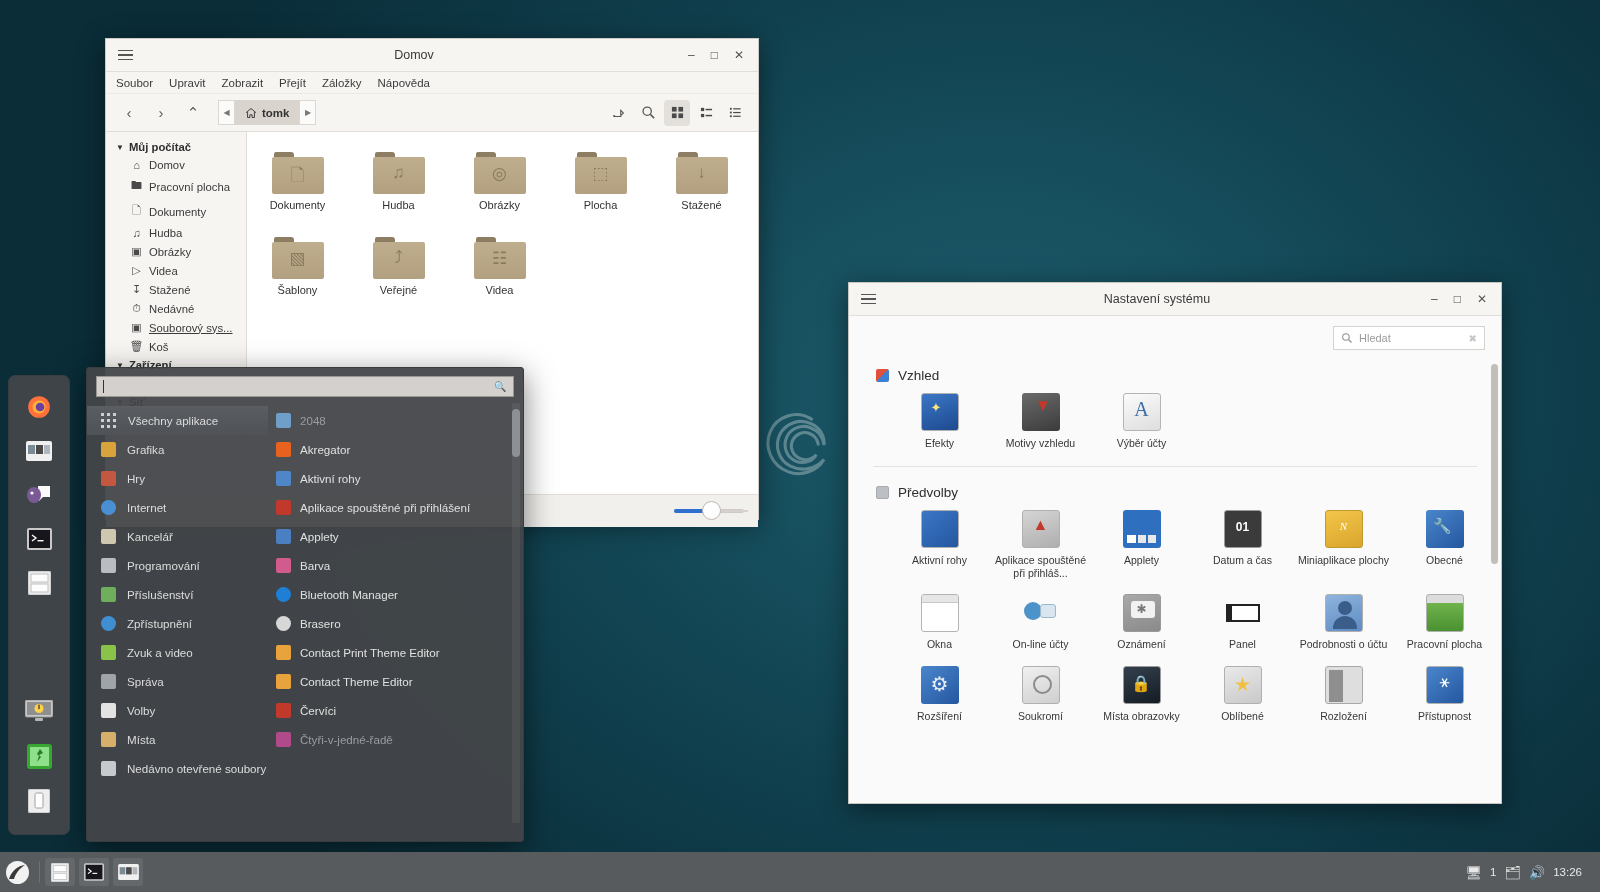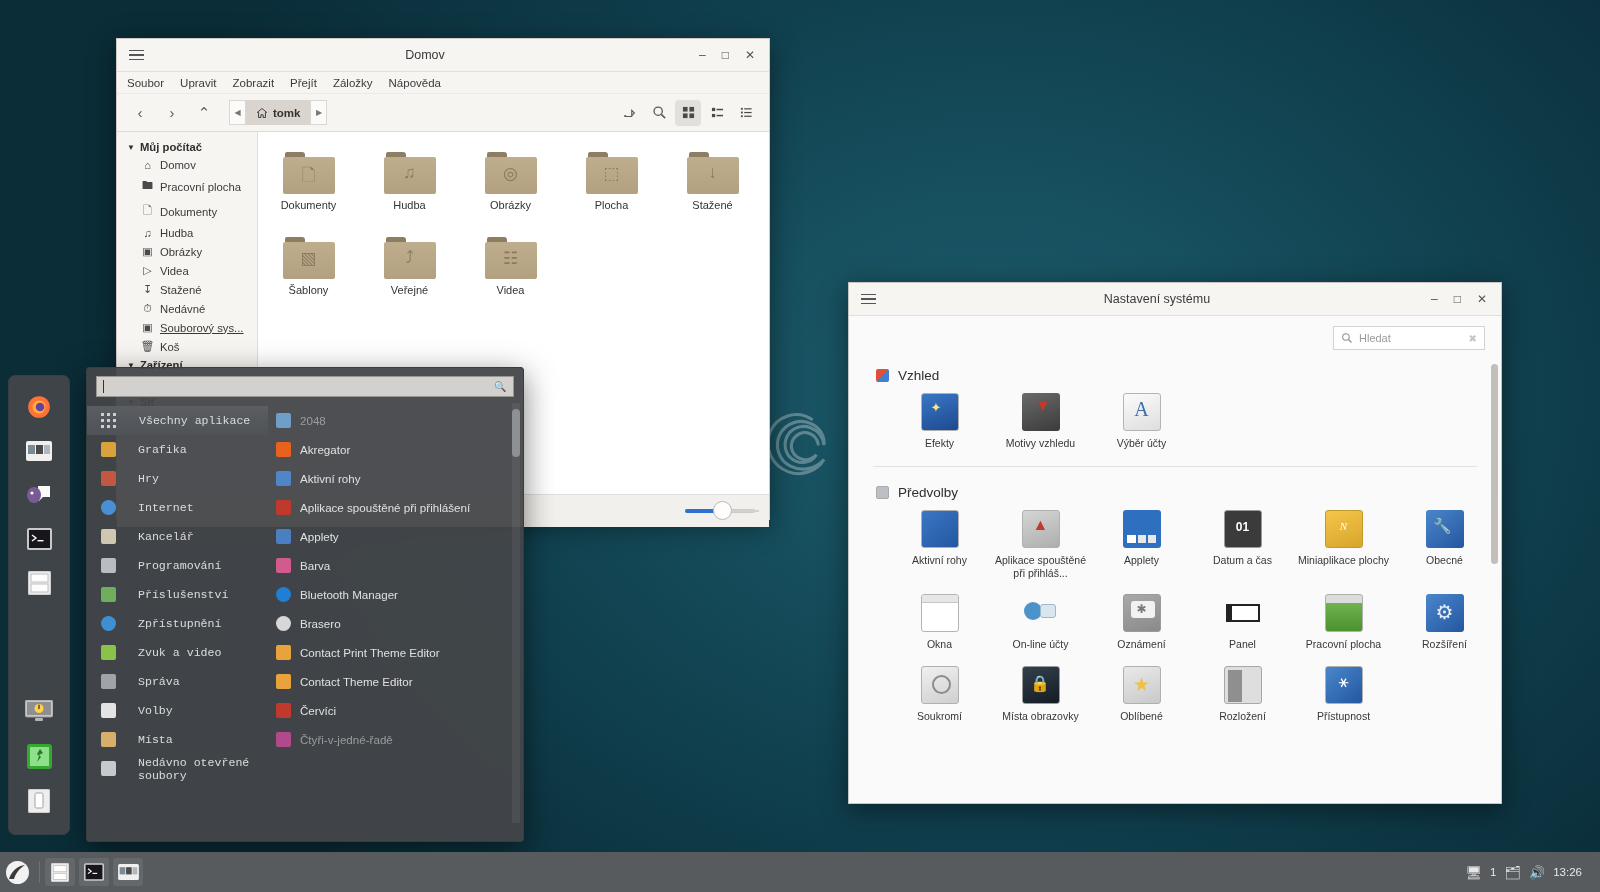--- a/index.html
+++ b/index.html
@@ -33,21 +33,21 @@
   .hamb { width: 34px; display:flex; flex-direction:column; gap:3px; align-items:center; padding-left: 4px;}
   .hamb i { display:block; width:15px; height:1.6px; background:#555; }
   .wbtns { display: flex; gap: 16px; padding-right: 14px; color:#555; font-size: 12px; }
   .wbtns span { cursor: default; line-height: 1; }
   .menubar {
     height: 22px; background: #f7f5f2; display: flex; align-items: center;
     padding-left: 10px; gap: 16px; font-size: 11.5px; color: #3b3b3b;
     border-bottom: 1px solid #eceae7;
   }
   
-  #thunar { left: 116px; top: 38px; width: 654px; height: 482px; background: #fff; border: 1px solid #cfcac5;}
+  #thunar { left: 105px; top: 38px; width: 654px; height: 482px; background: #fff; border: 1px solid #cfcac5;}
   .toolbar {
     height: 38px; background: #f7f5f2; display: flex; align-items: center;
     padding: 0 10px; gap: 6px; border-bottom: 1px solid #e0dbd6;
   }
   .tb-ic { width: 26px; height:26px; display:flex;align-items:center;justify-content:center; color:#5a5a5a; font-size:15px; border-radius:4px;}
   .crumbs { display:flex; align-items:center; margin-left: 6px; }
   .crumb-arrow { width: 17px; height: 25px; background:#fbfbfa; border:1px solid #dcd7d2; display:flex;align-items:center;justify-content:center;font-size:8px;color:#777;}
   .crumb-cur { height:25px; background:#d9d4ce; display:flex;align-items:center; gap:5px; padding: 0 10px; font-size:11.5px; color:#333; font-weight:600;}
   .tb-right { margin-left:auto; display:flex; align-items:center; gap:3px;}
   .tb-right .sel { background:#e3dfda; }
@@ -75,21 +75,21 @@
   #whisker {
     position:absolute; left:86px; top:367px; width:438px; height:475px;
     background: rgba(67,70,73,.95); border:1px solid #3a3d40; border-radius: 3px;
     box-shadow: 0 8px 30px rgba(0,0,0,.5); overflow:hidden;
   }
   .wk-search { margin: 8px 9px 6px 9px; height: 21px; background:#d3d0cd; border:1px solid #9a9793; display:flex; align-items:center; padding: 0 6px;}
   .wk-caret { width:1px; height:13px; background:#333; }
   .wk-srch-ic { margin-left:auto; font-size:10px; color:#666; }
   .wk-cols { display:flex; height: 420px; }
   .wk-cats { width: 181px; padding-top: 3px;}
-  .wk-cat { height: 29px; display:flex; align-items:center; gap:22px; padding-left: 14px; font-size:11.6px; color:#dcdcdc;font-family:Liberation Mono, monospace; }
+  .wk-cat { height: 29px; display:flex; align-items:center; gap:11px; padding-left: 14px; font-size:11.6px; color:#dcdcdc; }
   .wk-cat.sel { background: linear-gradient(180deg,#5a5e62,#4f5357); }
   .wk-apps { flex:1; padding-top: 3px; position:relative; overflow:hidden;}
   .wk-app { height: 29px; display:flex; align-items:center; gap:9px; padding-left: 8px; font-size:11.6px; color:#e0e0e0;}
   .wk-app.dim { color:#9a9d9f; }
   .wk-ico { width:15px; height:15px; border-radius:2px; display:inline-block; flex:0 0 15px;}
   .wk-scroll { position:absolute; right:3px; top:6px; width:8px; height:48px; background:#8e9194; border-radius:4px;}
   .wk-scrolltrk { position:absolute; right:3px; top:0; width:8px; height:420px; background:rgba(255,255,255,.06);}
   .wk-grid3 { display:grid; grid-template-columns:repeat(3,4px); grid-template-rows:repeat(3,4px); gap:2px;}
   .wk-grid3 i { width:3px;height:3px;background:#cfcfcf;display:block;}
   
@@ -471,20 +471,27 @@
         </div>
         <div class="set-cell">
           <div class="set-ico" style="background:#fafafa">
               <span style="position:absolute;left:2px;top:10px;width:34px;height:18px;border:2px solid #222;background:#fff"></span>
               <span style="position:absolute;left:2px;top:10px;width:6px;height:18px;background:#222"></span>
             </div>
           <div class="set-lbl">Panel</div>
         </div>
 
         <div class="set-cell">
+          <div class="set-ico" style="background:linear-gradient(160deg,#8fb4dd,#5e8cc4);border:1px solid #b0b0b0">
+              <span style="position:absolute;left:12px;top:6px;width:14px;height:14px;border-radius:50%;background:#3b5d8a"></span>
+              <span style="position:absolute;left:7px;top:21px;width:24px;height:13px;border-radius:12px 12px 0 0;background:#3b5d8a"></span>
+            </div>
+          <div class="set-lbl">Podrobnosti o účtu</div>
+        </div>
+        <div class="set-cell">
           <div class="set-ico" style="background:linear-gradient(180deg,#7bbd55,#4a9130);border:1px solid #b0b0b0">
               <span style="position:absolute;left:0;top:0;width:100%;height:8px;background:#dcdcdc"></span>
             </div>
           <div class="set-lbl">Pracovní plocha</div>
         </div>
         <div class="set-cell">
           <div class="set-ico" style="background:linear-gradient(140deg,#4a86cb,#2457a0)">
               <span style="position:absolute;left:0;top:6px;width:100%;text-align:center;color:#e8eef6;font-size:20px">⚙</span>
             </div>
           <div class="set-lbl">Rozšíření</div>

